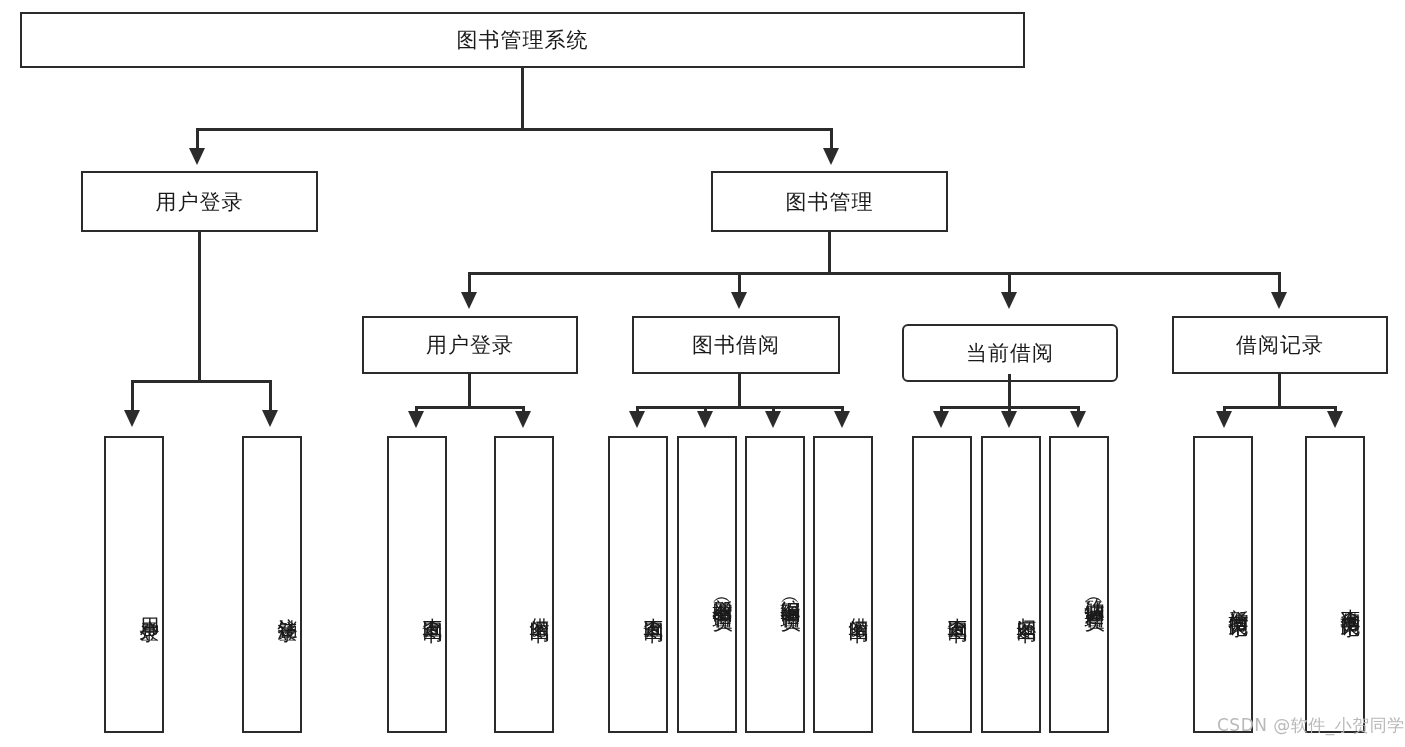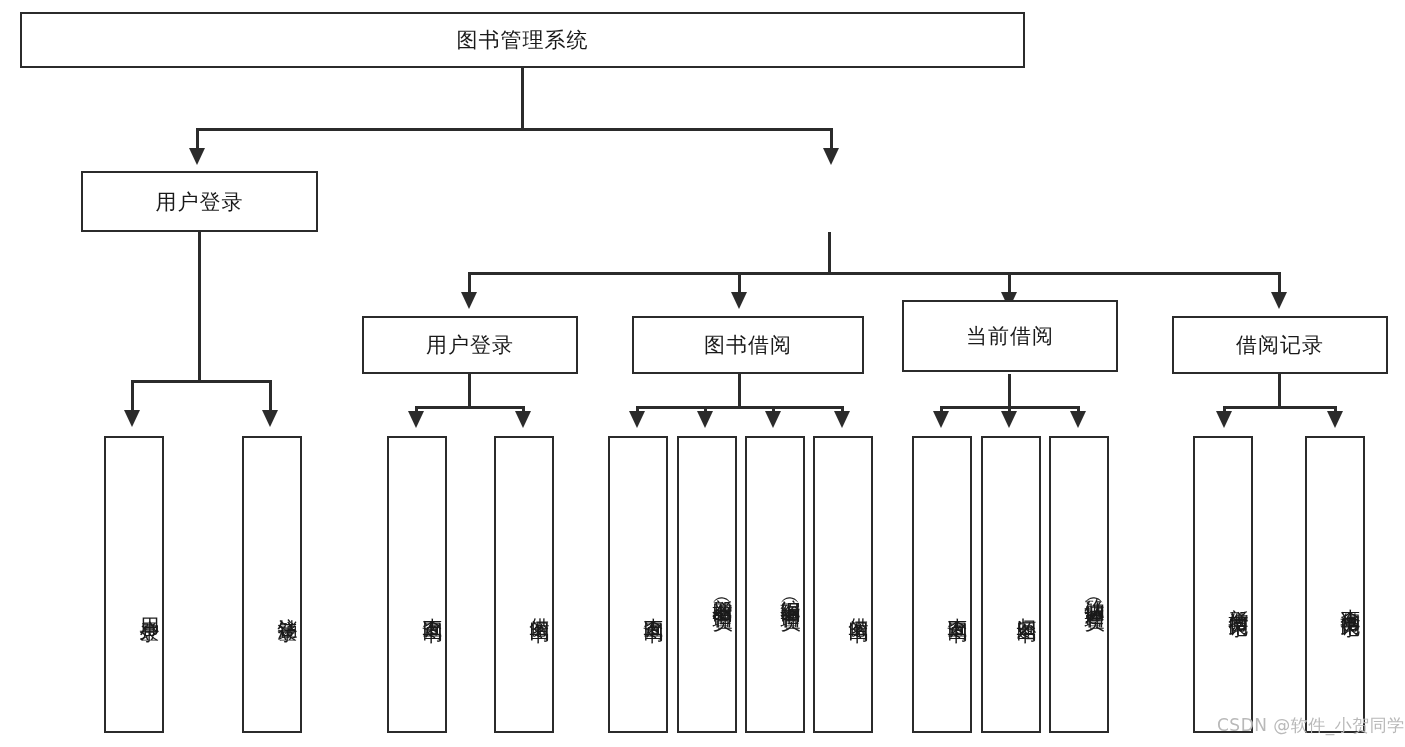--- a/index.html
+++ b/index.html
@@ -84,20 +84,23 @@
   <div class="edge h" style="left:196px; top:128px; width:637px; height:3px;"></div>
 
   <div class="edge v" style="left:196px; top:128px; width:3px; height:22px;"></div>
   <div class="arrow" style="left:189px; top:148px;"></div>
   <div class="edge v" style="left:830px; top:128px; width:3px; height:22px;"></div>
   <div class="arrow" style="left:823px; top:148px;"></div>
 
   <div class="node h" style="left:81px; top:171px; width:237px; height:61px;">
     <span>用户登录</span>
   </div>
+  <div class="node h" style="left:711px; top:171px; width:237px; height:61px;">
+    <span>图书管理</span>
+  </div>
 
   <div class="edge v" style="left:198px; top:232px; width:3px; height:150px;"></div>
   <div class="edge h" style="left:131px; top:380px; width:140px; height:3px;"></div>
   <div class="edge v" style="left:131px; top:380px; width:3px; height:32px;"></div>
   <div class="arrow" style="left:124px; top:410px;"></div>
   <div class="edge v" style="left:269px; top:380px; width:3px; height:32px;"></div>
   <div class="arrow" style="left:262px; top:410px;"></div>
 
   <div class="edge v" style="left:828px; top:232px; width:3px; height:42px;"></div>
   <div class="edge h" style="left:468px; top:272px; width:812px; height:3px;"></div>
@@ -106,24 +109,24 @@
   <div class="edge v" style="left:738px; top:272px; width:3px; height:22px;"></div>
   <div class="arrow" style="left:731px; top:292px;"></div>
   <div class="edge v" style="left:1008px; top:272px; width:3px; height:22px;"></div>
   <div class="arrow" style="left:1001px; top:292px;"></div>
   <div class="edge v" style="left:1278px; top:272px; width:3px; height:22px;"></div>
   <div class="arrow" style="left:1271px; top:292px;"></div>
 
   <div class="node h" style="left:362px; top:316px; width:216px; height:58px;">
     <span>用户登录</span>
   </div>
-  <div class="node h" style="left:632px; top:316px; width:232px; height:58px;">
+  <div class="node h" style="left:632px; top:316px; width:208px; height:58px;">
     <span>图书借阅</span>
   </div>
-  <div class="node h" style="left:902px; top:300px; width:216px; height:72px;">
+  <div class="node h" style="left:902px; top:324px; width:216px; height:58px;border-radius:6px;">
     <span>当前借阅</span>
   </div>
   <div class="node h" style="left:1172px; top:316px; width:216px; height:58px;">
     <span>借阅记录</span>
   </div>
 
   <div class="edge v" style="left:468px; top:374px; width:3px; height:34px;"></div>
   <div class="edge h" style="left:415px; top:406px; width:110px; height:3px;"></div>
   <div class="edge v" style="left:415px; top:406px; width:3px; height:8px;"></div>
   <div class="arrow" style="left:408px; top:411px;"></div>

